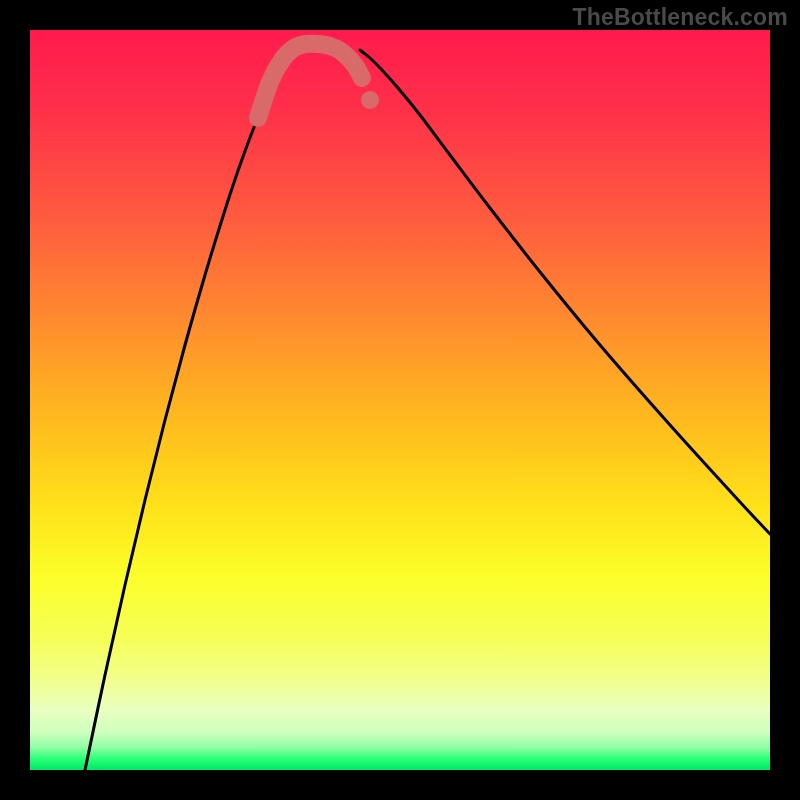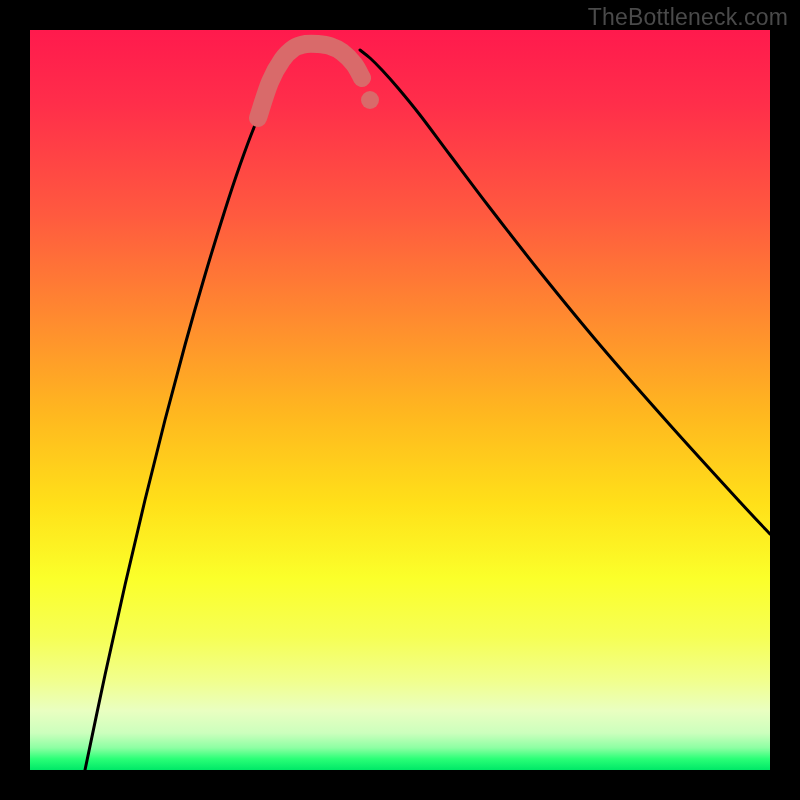--- a/index.html
+++ b/index.html
@@ -43,21 +43,21 @@
       #2aff77 98.5%,
       #00e867 100%
     );
   }
   .watermark {
     position: absolute;
     top: 4px;
     right: 12px;
     color: #4a4a4a;
     font-size: 23px;
-    font-weight: 400;
+    font-weight: 700;
     letter-spacing: 0.2px;
     user-select: none;
   }
   svg.curve-layer {
     position: absolute;
     left: 0;
     top: 0;
     width: 740px;
     height: 740px;
     overflow: visible;

